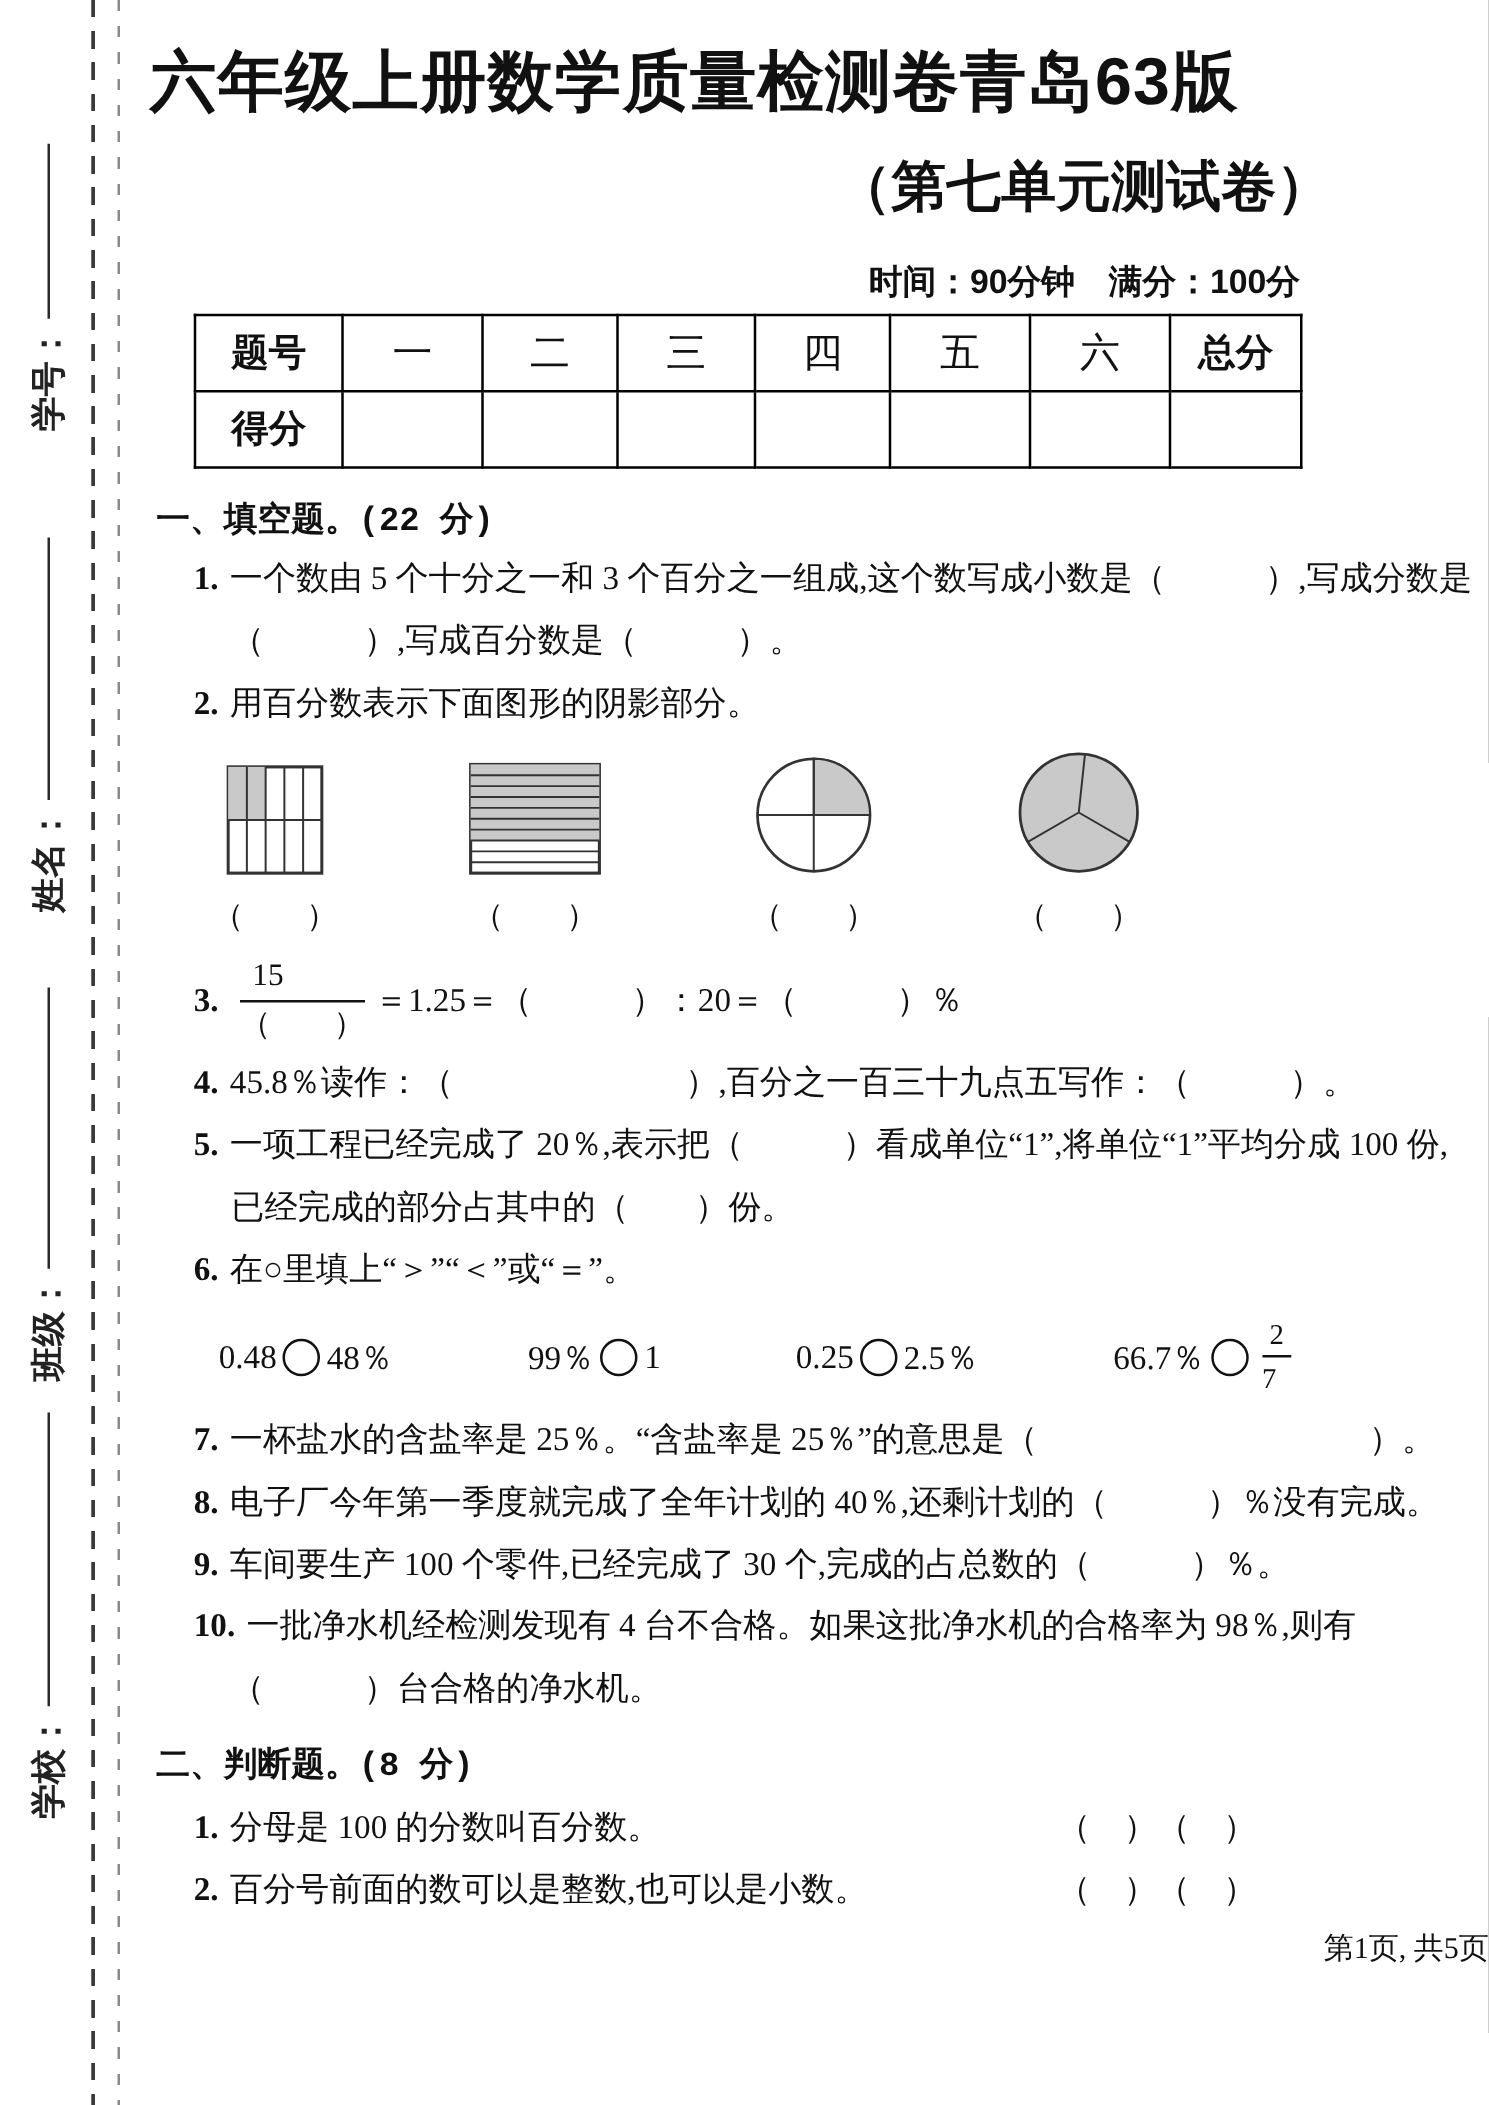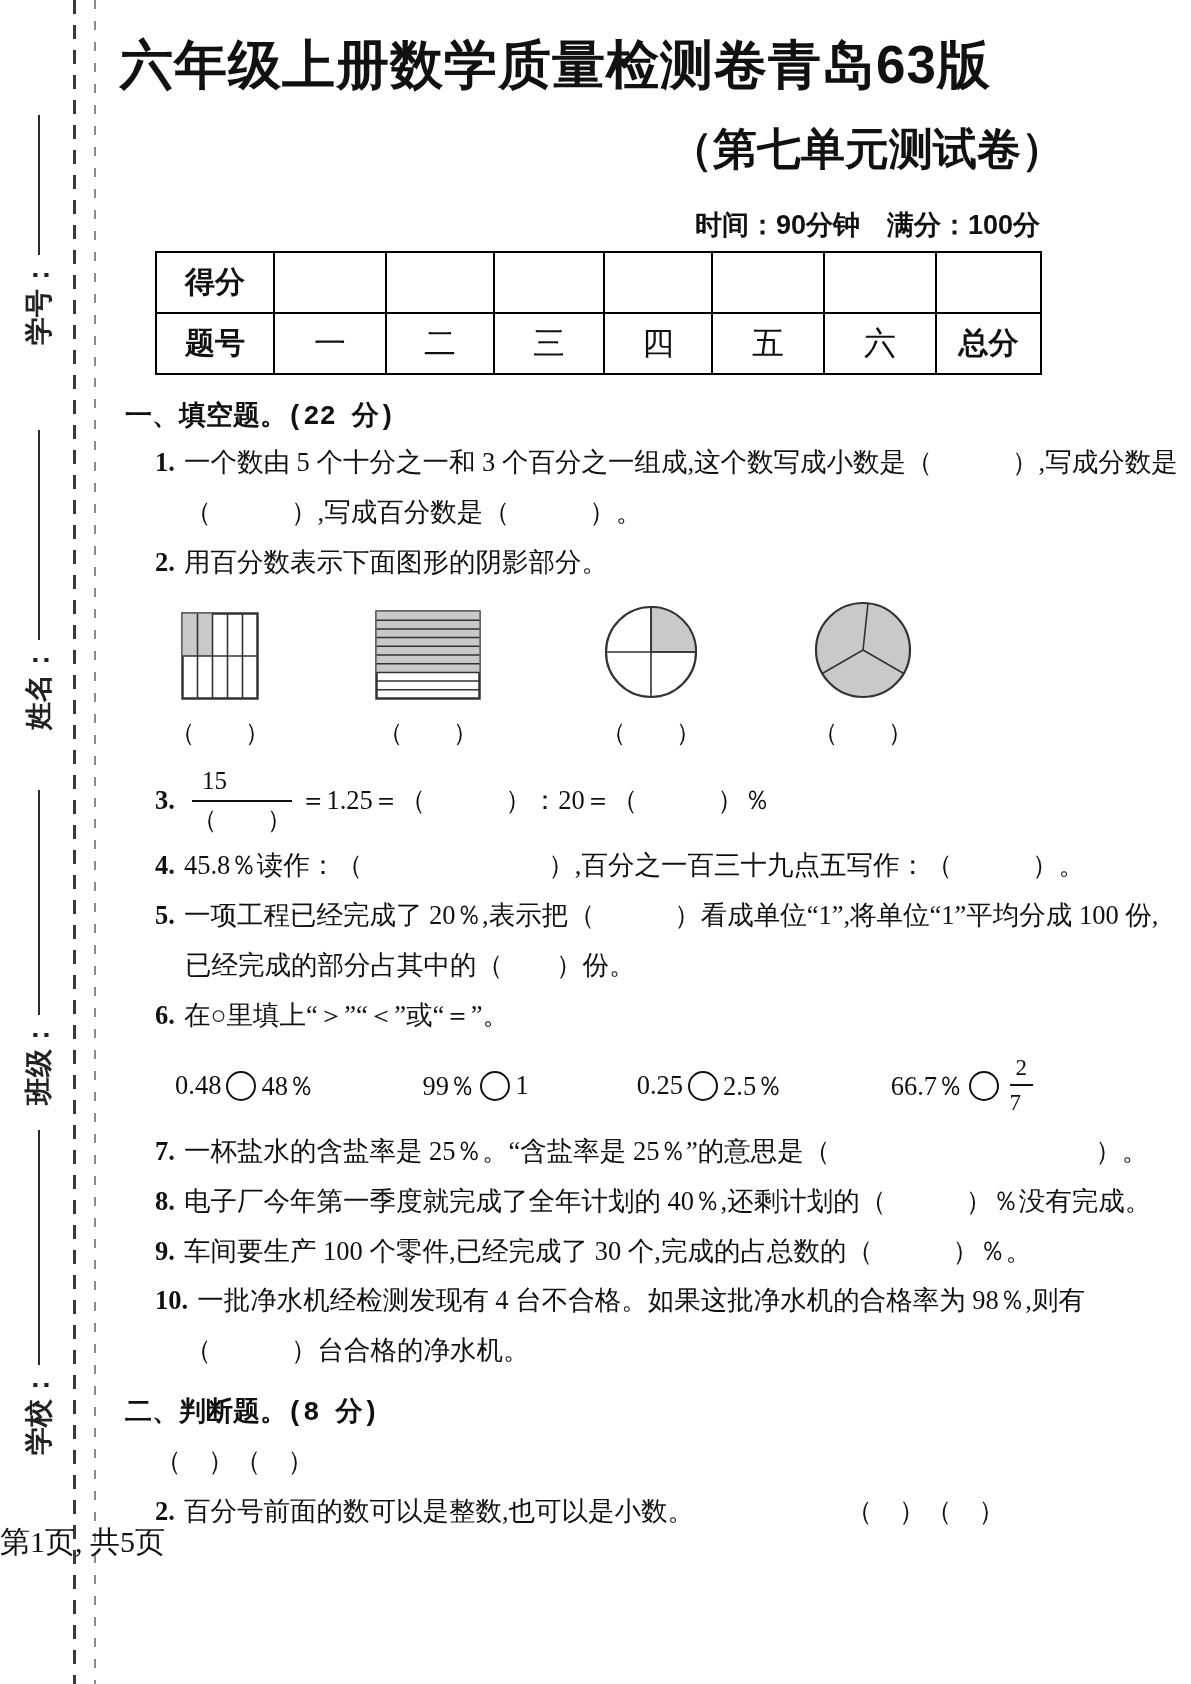--- a/index.html
+++ b/index.html
@@ -75,21 +75,21 @@
   .q6row { display:flex; justify-content:space-between; align-items:center;
     margin:18px 16px 14px 55px; width:860px; font-size:26.5px; }
   .cmp { display:inline-flex; align-items:center; }
   .cmp-circle { display:inline-block; width:30px; height:30px; border:2px solid #111;
     border-radius:50%; margin:0 5px; background:#fff; }
 
   
   .jrow { display:flex; justify-content:space-between; margin:14px 0 14px 35px;
     width:850px; font-size:26.5px; white-space:nowrap; }
 
-  .footer { position:absolute; left:0; right:0; bottom:121px; text-align:left; font-size:30px; }
+  .footer { position:absolute; left:0; right:0; bottom:110px; text-align:right; font-size:24px; }
 </style>
 </head>
 <body>
 
 <div class="page">
 
   <div class="dash1"></div>
   <div class="dash2"></div>
 
   <div class="side-group" style="left:20px; top:345px; width:230px;">
@@ -122,39 +122,39 @@
           <col style="width:112px">
           <col style="width:108px">
           <col style="width:110px">
         <col style="width:108px">
           <col style="width:112px">
           <col style="width:112px">
           <col style="width:105px">
       </colgroup>
       <tbody>
           <tr>
-        <td class="th">得分</td>
-        <td></td>
-        <td></td>
-        <td></td>
-        <td></td>
-        <td></td>
-        <td></td>
-        <td></td>
-      </tr>
-      <tr>
         <td class="th">题号</td>
         <td>一</td>
         <td>二</td>
         <td>三</td>
         <td>四</td>
         <td>五</td>
         <td>六</td>
         <td class="th">总分</td>
       </tr>
+      <tr>
+        <td class="th">得分</td>
+        <td></td>
+        <td></td>
+        <td></td>
+        <td></td>
+        <td></td>
+        <td></td>
+        <td></td>
+      </tr>
     </tbody>
       </table>
 
     <div class="sec-heading">一、填空题。(22 分)</div>
 
     <p class="q"><b class="qnum">1.</b><span>一个数由 5 个十分之一和 3 个百分之一组成,这个数写成小数是（　　　）,写成分数是</span></p>
     <p class="q q-cont">（　　　）,写成百分数是（　　　）。</p>
 
     <p class="q"><b class="qnum">2.</b><span>用百分数表示下面图形的阴影部分。</span></p>
 
@@ -253,20 +253,21 @@
     <p class="q"><b class="qnum">8.</b><span>电子厂今年第一季度就完成了全年计划的 40％,还剩计划的（　　　）％没有完成。</span></p>
 
     <p class="q"><b class="qnum">9.</b><span>车间要生产 100 个零件,已经完成了 30 个,完成的占总数的（　　　）％。</span></p>
 
     <p class="q"><b class="qnum">10.</b><span>一批净水机经检测发现有 4 台不合格。如果这批净水机的合格率为 98％,则有</span></p>
     <p class="q q-cont">（　　　）台合格的净水机。</p>
 
     <div class="sec-heading">二、判断题。(8 分)</div>
 
     <div class="jrow">
+      <span><b class="qnum">1.</b><span>分母是 100 的分数叫百分数。</span></span>
       <span>（　）（　）</span>
     </div>
 
     <div class="jrow">
       <span><b class="qnum">2.</b><span>百分号前面的数可以是整数,也可以是小数。</span></span>
       <span>（　）（　）</span>
     </div>
 
   </div>
 

